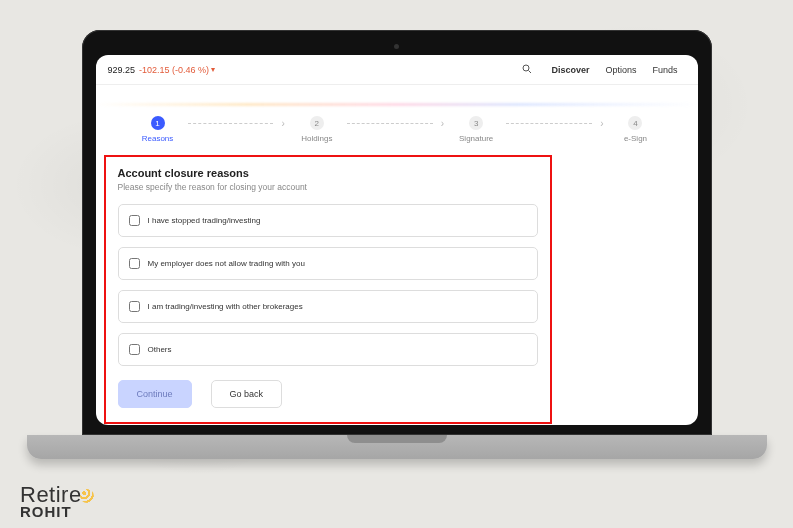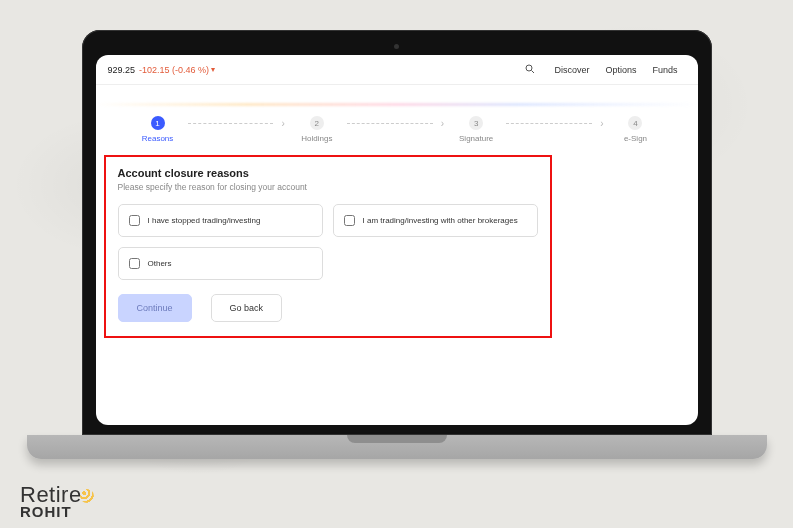--- a/index.html
+++ b/index.html
@@ -68,21 +68,21 @@
     padding: 0 12px;
     font-size: 9px;
     color: #333;
   }
   .ticker-value { color: #222; }
   .ticker-change { color: #e25b3a; margin-left: 4px; text-align: center; }
   .ticker-caret { color: #e25b3a; margin-left: 2px; font-size:8px;}
   .topbar-spacer { flex:1; }
   .search-icon { margin-right: 10px; color:#555; }
   .nav-link { margin: 0 8px; cursor:pointer; }
-  .nav-link.active { font-weight:400; }
+  .nav-link.active { font-weight:700; }
 
   .gradient-strip {
     height:3px;
     margin: 18px 0 0 0;
     background: linear-gradient(90deg, rgba(255,255,255,0) 0%, rgba(255,210,140,0.5) 25%, rgba(255,170,200,0.45) 50%, rgba(180,200,255,0.45) 70%, rgba(255,255,255,0) 100%);
     filter: blur(1px);
   }
 
   .stepper {
     display:flex;
@@ -105,21 +105,21 @@
   .red-box {
     border:2px solid #e11;
     margin: 4px 14px 0 8px;
     padding: 10px 12px 14px 12px;
     width: 448px;
   }
   .red-box h3 { font-size:11px; font-weight:600; color:#222; margin-bottom:3px;}
   .red-box p.sub { font-size:8.5px; color:#888; margin-bottom:12px;}
   .options {
     display:grid;
-    grid-template-columns: 1fr 1fr;
+    grid-template-columns: 1fr;
     gap: 10px 10px;
   }
   .option {
     border:1px solid #ddd;
     border-radius:5px;
     padding: 10px 10px;
     display:flex;
     align-items:center;
     gap:8px;
     font-size:8px;
@@ -211,20 +211,24 @@
       <div class="red-box">
         <h3>Account closure reasons</h3>
         <p class="sub">Please specify the reason for closing your account</p>
         <div class="options">
           <label class="option">
             <input type="checkbox" style="">
             <span>I have stopped trading/investing</span>
           </label>
           <label class="option">
             <input type="checkbox" style="">
+            <span>My employer does not allow trading with you</span>
+          </label>
+          <label class="option">
+            <input type="checkbox" style="">
             <span>I am trading/investing with other brokerages</span>
           </label>
           <label class="option short" style="grid-column:1;">
             <input type="checkbox" style="">
             <span>Others</span>
           </label>
         </div>
         <div class="actions">
           <button class="btn primary">Continue</button>
           <button class="btn">Go back</button>

